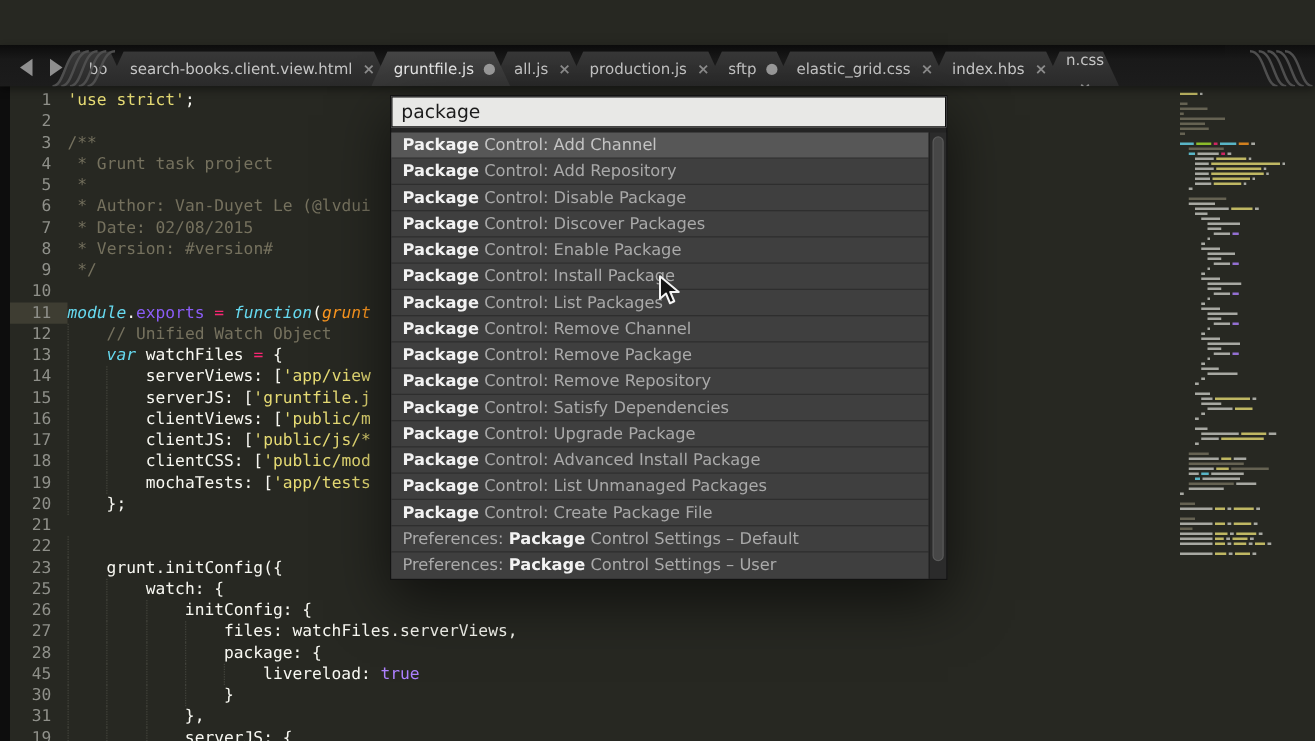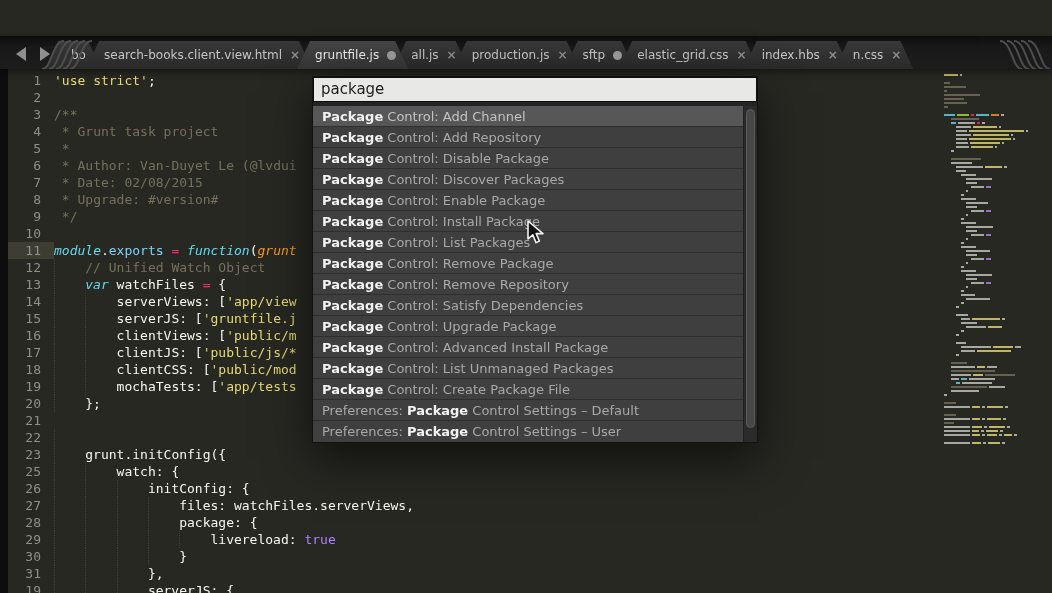--- a/index.html
+++ b/index.html
@@ -38,21 +38,21 @@
   .line { display:flex; height:17px; }
   .gut { flex:none; width:46px; text-align:right; padding-right:13px; color:#8f908a; }
   .gut.hl { background:#3e3d32; }
   .code { white-space:pre; color:#f8f8f2; }
   .ig { display:inline-block; width:4ch; height:17px; vertical-align:top;
         border-left:1px dotted rgba(248,248,242,.13); }
   .tok.pl { color:#f8f8f2; }
   .tok.str { color:#e6db74; }
   .tok.com { color:#75715e; }
   .tok.kw { color:#66d9ef; font-style:italic; }
-  .tok.fn { color:#7dd3fc;text-align:center; }
+  .tok.fn { color:#8b5cf6;text-align:center; }
   .tok.op { color:#f92672; }
   .tok.par { color:#fd971f; font-style:italic; }
   .tok.const { color:#ae81ff; }
 
   
   .minimap { position:absolute; right:6px; top:5px; width:102px; height:420px; overflow:hidden; opacity:.8; }
   .mm-row { display:flex; gap:2px; height:2px; margin-bottom:2px; }
   .mm-row div { height:2px; flex:none; }
 
   
@@ -121,21 +121,21 @@
           <span class="dot"></span>
         </div>
         <div class="tab" style="z-index: 34;">
           <span>elastic_grid.css</span>
           <span class="close">×</span>
         </div>
         <div class="tab" style="z-index: 33;">
           <span>index.hbs</span>
           <span class="close">×</span>
         </div>
-        <div class="tab" style="z-index: 32;">
+        <div class="tab" style="z-index: 32; flex-direction: column;">
           <span>n.css</span>
           <span class="close">×</span>
         </div>
       </div>
     <svg class="stack right" width="72" height="33" viewBox="0 0 72 33">
       <g fill="none" stroke="#4e4e4e" stroke-width="2">
         <path d="M70 33 C 60 33 60 5 48 5"></path>
           <path d="M63 33 C 53 33 53 5 41 5"></path>
         <path d="M56 33 C 46 33 46 5 34 5"></path>
           <path d="M49 33 C 39 33 39 5 27 5"></path>
@@ -170,21 +170,21 @@
         <div class="line">
           <span class="gut">6</span>
           <span class="code"><span class="tok com"> * Author: Van-Duyet Le (@lvdui</span></span>
         </div>
         <div class="line">
           <span class="gut">7</span>
           <span class="code"><span class="tok com"> * Date: 02/08/2015</span></span>
         </div>
         <div class="line">
           <span class="gut">8</span>
-          <span class="code"><span class="tok com"> * Upgrade: #version#</span></span>
+          <span class="code"><span class="tok com"> * Version: #version#</span></span>
         </div>
         <div class="line">
           <span class="gut">9</span>
           <span class="code"><span class="tok com"> */</span></span>
         </div>
         <div class="line">
           <span class="gut">10</span>
           <span class="code"></span>
         </div>
         <div class="line">
@@ -249,21 +249,21 @@
         </div>
         <div class="line">
           <span class="gut">27</span>
           <span class="code"><span class="ig"></span><span class="ig"></span><span class="ig"></span><span class="ig"></span><span class="tok pl">files: watchFiles.serverViews,</span></span>
         </div>
         <div class="line">
           <span class="gut">28</span>
           <span class="code"><span class="ig"></span><span class="ig"></span><span class="ig"></span><span class="ig"></span><span class="tok pl">package: {</span></span>
         </div>
         <div class="line">
-          <span class="gut">29</span>
+          <span class="gut">45</span>
           <span class="code"><span class="ig"></span><span class="ig"></span><span class="ig"></span><span class="ig"></span><span class="ig"></span><span class="tok pl">livereload: </span><span class="tok const">true</span></span>
         </div>
         <div class="line">
           <span class="gut">30</span>
           <span class="code"><span class="ig"></span><span class="ig"></span><span class="ig"></span><span class="ig"></span><span class="tok pl">}</span></span>
         </div>
         <div class="line">
           <span class="gut">31</span>
           <span class="code"><span class="ig"></span><span class="ig"></span><span class="ig"></span><span class="tok pl">},</span></span>
         </div>
@@ -678,20 +678,21 @@
     <div class="palette-input">package</div>
     <div class="palette-body">
       <div class="palette-list">
           <div class="p-row sel"><span></span><b>Package</b><span> Control: Add Channel</span></div>
           <div class="p-row"><span></span><b>Package</b><span> Control: Add Repository</span></div>
           <div class="p-row"><span></span><b>Package</b><span> Control: Disable Package</span></div>
           <div class="p-row"><span></span><b>Package</b><span> Control: Discover Packages</span></div>
           <div class="p-row"><span></span><b>Package</b><span> Control: Enable Package</span></div>
           <div class="p-row"><span></span><b>Package</b><span> Control: Install Package</span></div>
           <div class="p-row"><span></span><b>Package</b><span> Control: List Packages</span></div>
+          <div class="p-row"><span></span><b>Package</b><span> Control: Remove Channel</span></div>
           <div class="p-row"><span></span><b>Package</b><span> Control: Remove Package</span></div>
           <div class="p-row"><span></span><b>Package</b><span> Control: Remove Repository</span></div>
           <div class="p-row"><span></span><b>Package</b><span> Control: Satisfy Dependencies</span></div>
           <div class="p-row"><span></span><b>Package</b><span> Control: Upgrade Package</span></div>
           <div class="p-row"><span></span><b>Package</b><span> Control: Advanced Install Package</span></div>
           <div class="p-row"><span></span><b>Package</b><span> Control: List Unmanaged Packages</span></div>
           <div class="p-row"><span></span><b>Package</b><span> Control: Create Package File</span></div>
           <div class="p-row"><span>Preferences: </span><b>Package</b><span> Control Settings – Default</span></div>
           <div class="p-row"><span>Preferences: </span><b>Package</b><span> Control Settings – User</span></div>
         </div>

